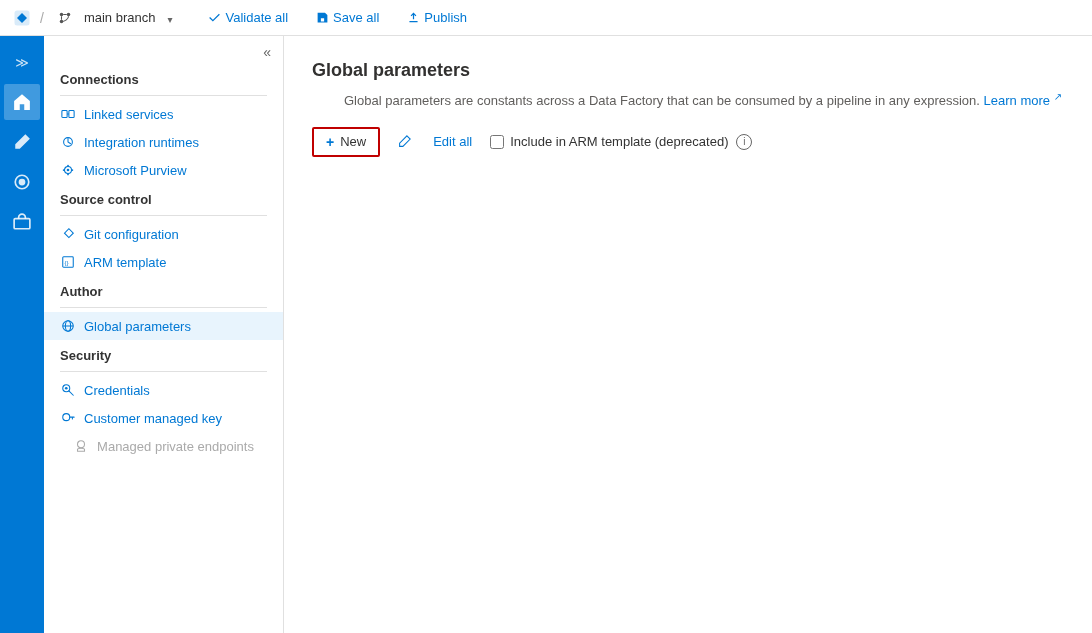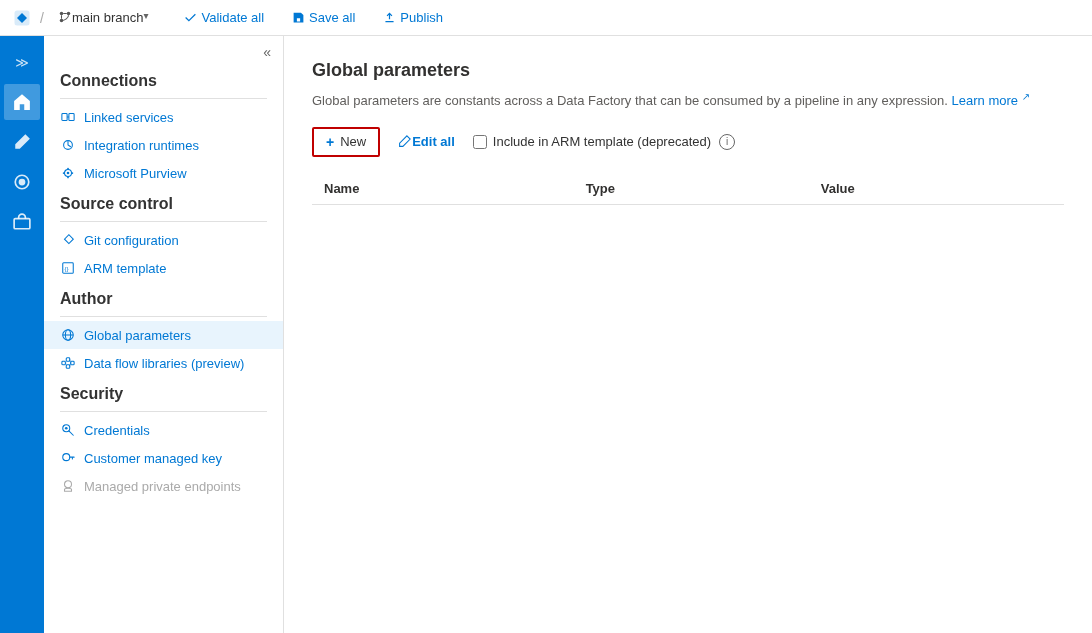--- a/index.html
+++ b/index.html
@@ -19,22 +19,22 @@
     .topbar-brand {
       display: flex;
       align-items: center;
       gap: 4px;
       color: #0078d4;
       font-size: 13px;
     }
     .topbar-sep { color: #aaa; font-size: 14px; }
     .topbar-branch {
       display: flex;
-      align-items: flex-start;
-      gap: 0;
+      align-items: flex-end;
+      gap: 12px;
       color: #333;
       font-size: 13px;
       cursor: pointer;
       padding: 2px 6px;
       border-radius: 2px;
     }
     .topbar-actions {
       display: flex;
       align-items: center;
       gap: 16px;
@@ -103,62 +103,63 @@
     }
     .sidebar-collapse-btn button {
       background: none;
       border: none;
       cursor: pointer;
       color: #666;
       font-size: 14px;
       padding: 2px 4px;
     }
     .sidebar-section-label {
-      font-size: 16px;
+      font-size: 13px;
       font-weight: 600;
       color: #333;
       padding: 8px 16px 4px;
     }
     .sidebar-divider {
       border: none;
       border-top: 1px solid #e0e0e0;
       margin: 4px 16px;
     }
     .sidebar-item {
       display: flex;
       align-items: center;
       gap: 8px;
       padding: 6px 16px;
       color: #0078d4;
       cursor: pointer;
       font-size: 13px;
       border-radius: 0;
     }
     .sidebar-item.active { background: #e8f4fd; font-weight: 500; }
-    .sidebar-item.disabled { color: #aaa; cursor: default; }
+    .sidebar-item.disabled { color: #aaa; cursor: default; justify-content: center; }
     .sidebar-icon { width: 16px; height: 16px; display: inline-flex; align-items: center; justify-content: center; font-size: 13px; flex-shrink: 0; }
 
     
     .main-content {
       flex: 1;
       background: #fff;
       overflow-y: auto;
       padding: 24px 28px;
     }
     .page-title {
       font-size: 18px;
       font-weight: 600;
       color: #323130;
       margin-bottom: 8px;
     }
     .page-desc {
       font-size: 13px;
       color: #605e5c;
       margin-bottom: 16px;
       line-height: 1.5;
+      margin-left: 32px;
     }
     .page-desc a {
       color: #0078d4;
       text-decoration: none;
     }
 
     
     .content-toolbar {
       display: flex;
       align-items: center;
@@ -175,29 +176,28 @@
       color: #333;
       font-size: 13px;
       cursor: pointer;
       border-radius: 2px;
       font-weight: 500;
     }
     .btn-new .plus { color: #0078d4; font-size: 14px; font-weight: bold; }
     .btn-edit-all {
       display: flex;
       align-items: center;
-      gap: 1px;
+      gap: 22px;
       padding: 5px 10px;
       background: none;
       border: none;
       color: #0078d4;
       font-size: 13px;
       cursor: pointer;
       border-radius: 2px;
-      font-weight: bold;
     }
     .arm-checkbox-group {
       display: flex;
       align-items: center;
       gap: 6px;
       margin-left: 0;
     }
     .arm-checkbox-group input[type=checkbox] {
       width: 14px;
       height: 14px;
@@ -374,32 +374,20 @@
     <div class="sidebar-item active">
       <span class="sidebar-icon">
         <svg viewBox="0 0 16 16" style="width:14px;height:14px">
           <circle cx="8" cy="8" r="6" fill="none" stroke="#0078d4" stroke-width="1.2"></circle>
           <ellipse cx="8" cy="8" rx="3" ry="6" fill="none" stroke="#0078d4" stroke-width="1.2"></ellipse>
           <line x1="2" y1="8" x2="14" y2="8" stroke="#0078d4" stroke-width="1.2"></line>
         </svg>
       </span>
       <span>Global parameters</span>
     </div>
-    <div class="sidebar-item">
-      <span class="sidebar-icon">
-        <svg viewBox="0 0 16 16" style="width:14px;height:14px">
-          <rect x="1" y="6" width="4" height="4" rx="1" fill="none" stroke="#0078d4" stroke-width="1.2"></rect>
-          <rect x="6" y="2" width="4" height="4" rx="1" fill="none" stroke="#0078d4" stroke-width="1.2"></rect>
-          <rect x="6" y="10" width="4" height="4" rx="1" fill="none" stroke="#0078d4" stroke-width="1.2"></rect>
-          <rect x="11" y="6" width="4" height="4" rx="1" fill="none" stroke="#0078d4" stroke-width="1.2"></rect>
-          <path d="M5 8h1M10 4v2M10 12v-2M11 8h1" stroke="#0078d4" stroke-width="1" fill="none"></path>
-        </svg>
-      </span>
-      <span>Data flow libraries (preview)</span>
-    </div>
 
     <div class="sidebar-section-label">Security</div>
     <hr class="sidebar-divider">
     <div class="sidebar-item">
       <span class="sidebar-icon">
         <svg viewBox="0 0 16 16" style="width:14px;height:14px">
           <circle cx="6" cy="6" r="4" fill="none" stroke="#0078d4" stroke-width="1.2"></circle>
           <path d="M9 9l5 5" stroke="#0078d4" stroke-width="1.2" stroke-linecap="round"></path>
           <circle cx="6" cy="6" r="1.5" fill="#0078d4"></circle>
         </svg>
@@ -447,26 +435,14 @@
         </svg>
         <span>Edit all</span>
       </button>
       <div class="arm-checkbox-group">
         <input type="checkbox" id="arm-checkbox" style="">
         <label class="arm-label" for="arm-checkbox">Include in ARM template (deprecated)</label>
         <div class="info-icon">i</div>
       </div>
     </div>
 
-    <table class="param-table">
-      <thead>
-        <tr>
-          <th>Name</th>
-          <th>Type</th>
-          <th>Value</th>
-        </tr>
-      </thead>
-      <tbody>
-        
-      </tbody>
-    </table>
   </div>
 </div>
 
 </body></html>

